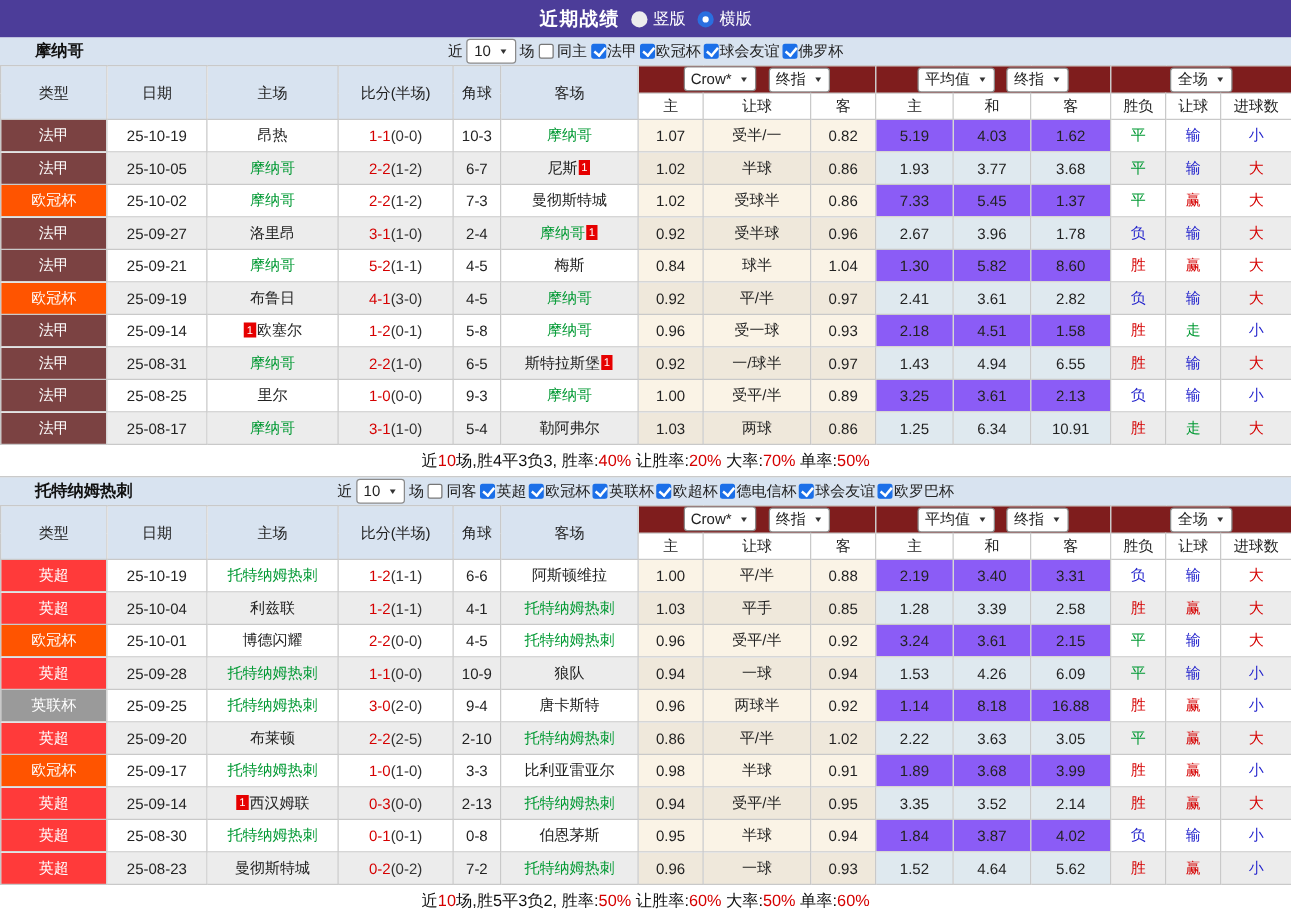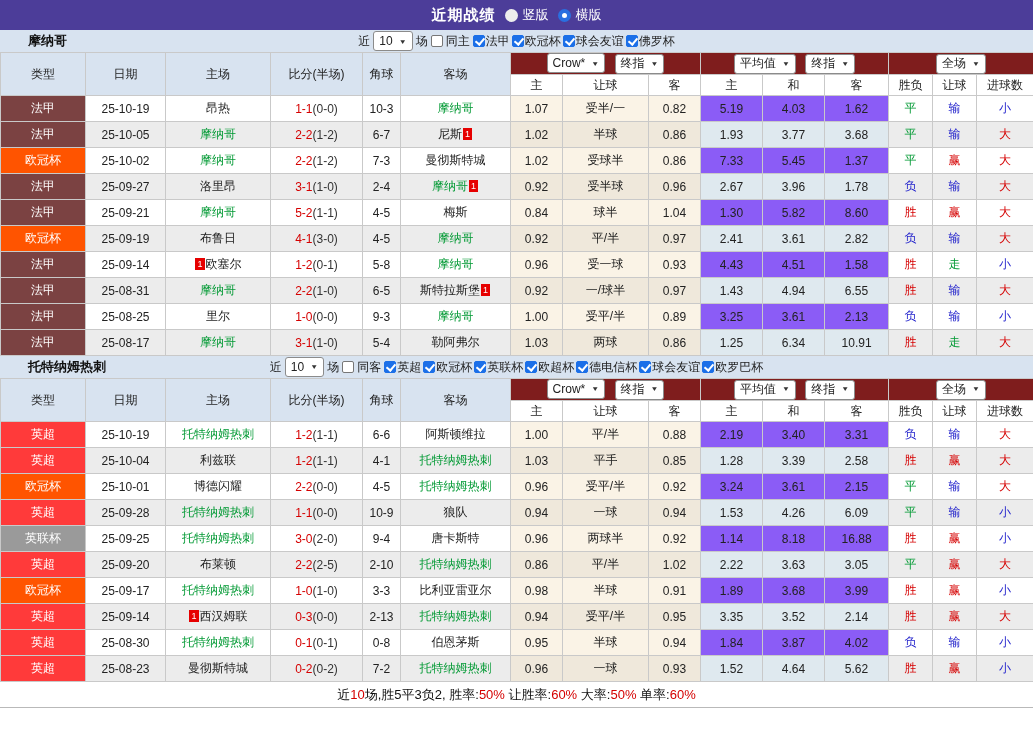--- a/index.html
+++ b/index.html
@@ -267,21 +267,21 @@
           <tr>
             <td class="league" style="background: rgb(123, 66, 66);">法甲</td>
             <td class="date">25-09-14</td>
             <td><span class="badge">1</span><span class="tname">欧塞尔</span></td>
             <td class="score"><span class="ft">1-2</span><span class="ht">(0-1)</span></td>
             <td class="corner">5-8</td>
             <td><span class="tname green">摩纳哥</span></td>
             <td class="crow">0.96</td>
             <td class="crow">受一球</td>
             <td class="crow">0.93</td>
-            <td class="avg">4.43</td>
+            <td class="avg">2.18</td>
             <td class="avg">4.51</td>
             <td class="avg">1.58</td>
             <td class="res" style="color: rgb(213, 0, 0);">胜</td>
             <td class="res" style="color: rgb(0, 153, 51);">走</td>
             <td class="res" style="color: rgb(35, 35, 204);">小</td>
           </tr>
           <tr>
             <td class="league" style="background: rgb(123, 66, 66);">法甲</td>
             <td class="date">25-08-31</td>
             <td><span class="tname green">摩纳哥</span></td>
@@ -327,20 +327,21 @@
             <td class="crow">0.86</td>
             <td class="avg">1.25</td>
             <td class="avg">6.34</td>
             <td class="avg">10.91</td>
             <td class="res" style="color: rgb(213, 0, 0);">胜</td>
             <td class="res" style="color: rgb(0, 153, 51);">走</td>
             <td class="res" style="color: rgb(213, 0, 0);">大</td>
           </tr>
         </tbody>
     </table>
+    <div class="summary"><span class="">近</span><span class="red">10</span><span class="">场,胜4平3负3, 胜率:</span><span class="red">40%</span><span class=""> 让胜率:</span><span class="red">20%</span><span class=""> 大率:</span><span class="red">70%</span><span class=""> 单率:</span><span class="red">50%</span></div>
   </div>
 
   <div class="section">
     <div class="sec-head">
       <span class="team">托特纳姆热刺</span>
       <div class="filters">
         <span>近</span>
         <span class="dd">
             <span>10</span>
             <span class="arr">▼</span>

